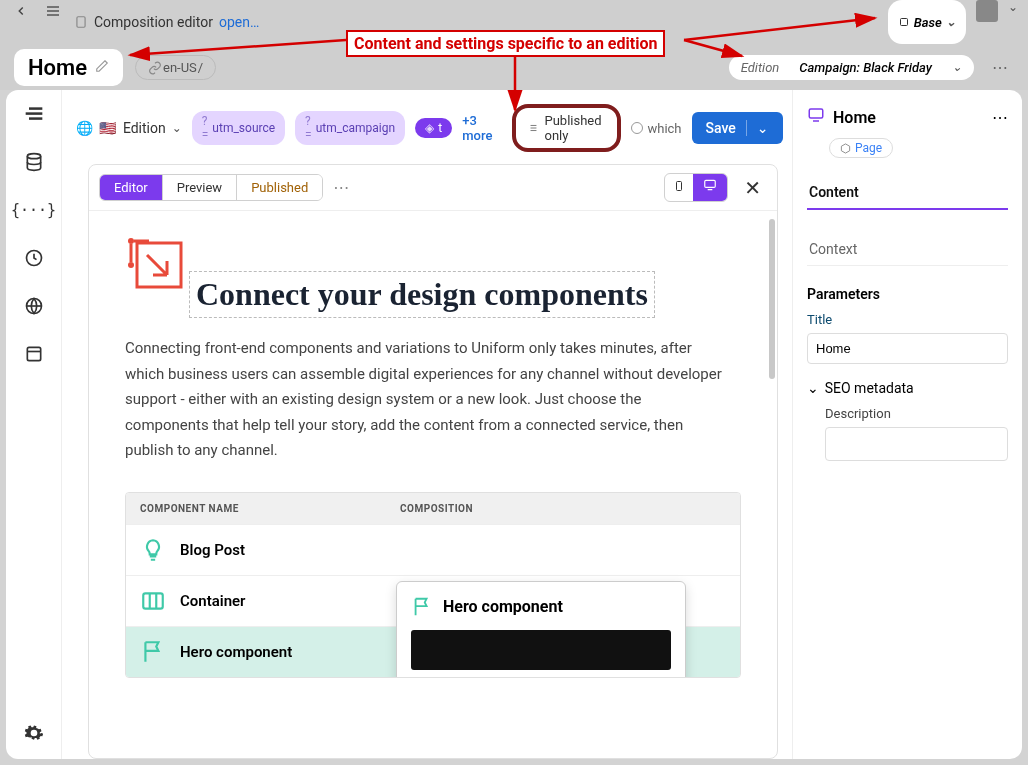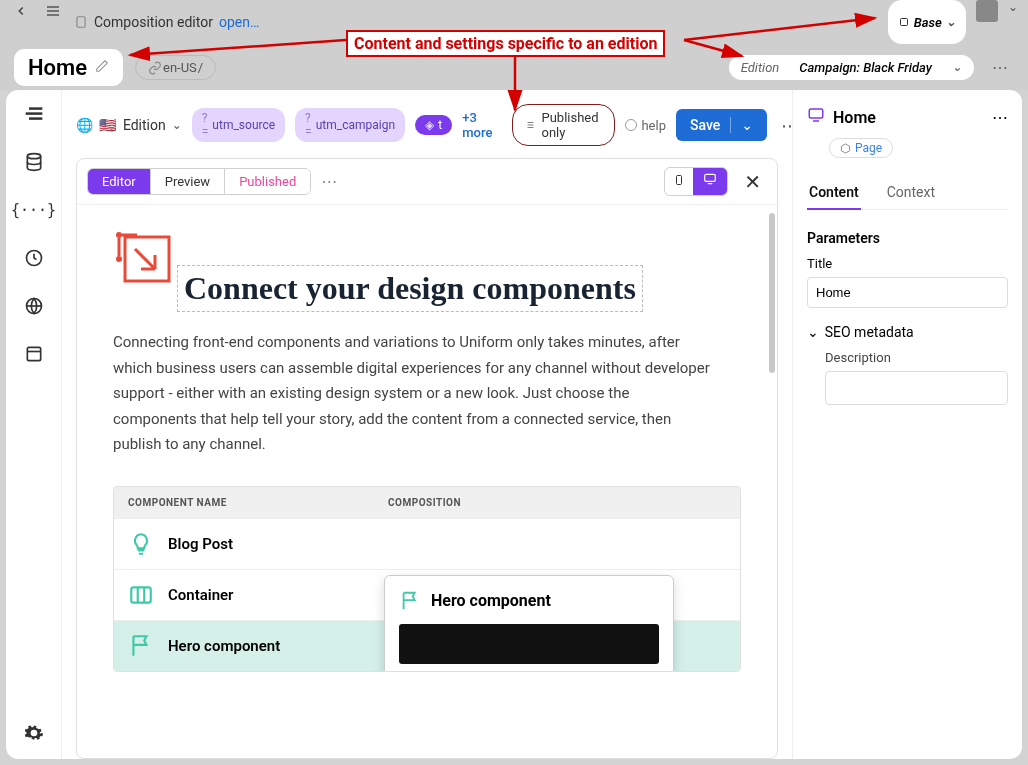--- a/index.html
+++ b/index.html
@@ -40,35 +40,35 @@
 
 .center { flex: 1; display: flex; flex-direction: column; padding: 14px 10px 0 14px; overflow: hidden; }
 .toolbar { display: flex; align-items: center; gap: 10px; margin-bottom: 12px; flex-wrap: nowrap; }
 .lang-select { display: flex; align-items: center; gap: 6px; font-size: 14px; color: #333; cursor: pointer; }
 .lang-select .globe { color: #999; }
 .chip { border-radius: 12px; padding: 3px 10px; font-size: 12px; display: inline-flex; align-items: center; gap: 4px; }
 .chip.lilac { background: #e4d5ff; color: #5a3fb3; }
 .chip.purple { background: #7c3aed; color: #fff; }
 .more-link { color: #1e6cd6; font-size: 13px; font-weight: 500; cursor: pointer; }
 .toolbar .spacer { flex: 1; }
-.pub-only { border: 1px solid #7f1d1d; border-radius: 16px; padding: 5px 12px; font-size: 13px; color: #333; display: flex; align-items: center; gap: 6px; }
+.pub-only { border: 4px solid #7f1d1d; border-radius: 16px; padding: 5px 12px; font-size: 13px; color: #333; display: flex; align-items: center; gap: 6px; }
 .draft { font-size: 13px; color: #666; display: flex; align-items: center; gap: 4px; }
 .draft .circle { width: 12px; height: 12px; border: 1.5px solid #999; border-radius: 50%; }
 .save-btn { background: #1e6cd6; color: #fff; border-radius: 6px; padding: 8px 14px; font-size: 14px; font-weight: 500; display: flex; align-items: center; gap: 10px; cursor: pointer; }
 .save-btn .sep { width: 1px; height: 16px; background: rgba(255,255,255,0.4); }
 .dots { font-size: 18px; color: #555; cursor: pointer; padding: 0 4px; }
 
 
-.editor-card { border: 1px solid #e0e0e0; border-radius: 8px; flex: 1; display: flex; flex-direction: column; overflow: hidden; margin-right: 4px; }
+.editor-card { border: 1px solid #e0e0e0; border-radius: 8px; flex: 1; display: flex; flex-direction: column; overflow: hidden; margin-right: 4px; margin-left: 12px; }
 .editor-tabs { display: flex; align-items: center; padding: 8px 10px; gap: 0; border-bottom: 1px solid #eee; }
 .tab-group { display: flex; border: 1px solid #d0d0d0; border-radius: 6px; overflow: hidden; }
 .tab { padding: 5px 14px; font-size: 13px; cursor: pointer; background: #fff; color: #333; border-right: 1px solid #d0d0d0; }
 .tab:last-child { border-right: none; }
 .tab.active { background: #7c3aed; color: #fff; }
-.tab.muted { color: #ec4899; }
+.tab.muted { color: #a16207; }
 .editor-tabs .dots2 { margin-left: 10px; color: #888; cursor: pointer; }
 .editor-tabs .right { margin-left: auto; display: flex; align-items: center; gap: 10px; }
 .device-toggle { display: flex; border: 1px solid #d0d0d0; border-radius: 6px; overflow: hidden; }
 .device-toggle .dev { padding: 4px 8px; font-size: 14px; cursor: pointer; }
 .device-toggle .dev.active { background: #7c3aed; color: #fff; }
 .close-x { font-size: 20px; color: #333; cursor: pointer; padding: 0 6px; }
 
 .canvas { flex: 1; overflow-y: auto; padding: 24px 36px; position: relative; }
 .canvas-icon { width: 60px; height: 60px; margin-bottom: 10px; }
 .canvas h1 { font-family: Georgia, serif; font-size: 32px; font-weight: 700; color: #1a2332; border: 1px dashed #bbb; padding: 4px 6px; display: inline-block; margin-bottom: 18px; }
@@ -86,26 +86,26 @@
 .hover-card .hc-icon { width: 22px; height: 22px; color: #3fc9a8; }
 .hover-card .hc-img { width: 100%; height: 40px; background: #111; border-radius: 3px; }
 
 
 .rightpanel { width: 230px; border-left: 1px solid #eee; padding: 16px 14px; display: flex; flex-direction: column; gap: 10px; }
 .rp-head { display: flex; align-items: center; gap: 8px; }
 .rp-head .rp-icon { color: #7c3aed; font-size: 18px; }
 .rp-head .rp-title { font-size: 16px; font-weight: 600; flex: 1; }
 .rp-head .rp-dots { cursor: pointer; }
 .rp-badge { display: inline-flex; align-items: center; gap: 4px; border: 1px solid #ddd; border-radius: 12px; padding: 2px 10px; font-size: 12px; color: #3b82f6; align-self: flex-start; margin-left: 22px; }
-.rp-tabs { display: flex; gap: 24px; border-bottom: 1px solid #eee; margin-top: 8px; }
+.rp-tabs { display: flex; gap: 24px; border-bottom: 1px solid #eee; margin-top: 8px; flex-direction: column; }
 .rp-tab { padding: 8px 2px; font-size: 14px; cursor: pointer; color: #666; }
 .rp-tab.active { color: #111; font-weight: 600; border-bottom: 2px solid #7c3aed; margin-bottom: -1px; }
 .rp-section { margin-top: 10px; }
 .rp-section .sec-title { font-size: 14px; font-weight: 600; margin-bottom: 10px; }
-.rp-field label { font-size: 13px; color: #000000; display: block; margin-bottom: 6px; }
+.rp-field label { font-size: 13px; color: #0c4a6e; display: block; margin-bottom: 6px; }
 .rp-field input { width: 100%; border: 1px solid #ddd; border-radius: 4px; padding: 7px 8px; font-size: 13px; }
 .rp-collapse { margin-top: 16px; }
 .rp-collapse .ch { display: flex; align-items: center; gap: 6px; font-size: 14px; cursor: pointer; }
 .rp-sub { margin-left: 18px; margin-top: 10px; font-size: 13px; color: #444; }
 .rp-sub .desc-box { border: 1px solid #ddd; border-radius: 4px; height: 34px; margin-top: 6px; }
 
 
 .scroll-thumb { position: absolute; right: 2px; top: 8px; width: 6px; height: 160px; background: #c8c8c8; border-radius: 3px; }
 </style>
 </head>
@@ -254,21 +254,21 @@
       <div class="pub-only">
         <svg width="14" height="14" viewBox="0 0 24 24" fill="none" stroke="#666" stroke-width="2">
             <line x1="6" y1="6" x2="20" y2="6"></line>
             <line x1="6" y1="12" x2="20" y2="12"></line>
             <line x1="6" y1="18" x2="20" y2="18"></line>
           </svg>
         <span>Published only</span>
       </div>
       <div class="draft">
         <span class="circle"></span>
-        <span>help</span>
+        <span>which</span>
       </div>
       <div class="save-btn">
         <span>Save</span>
         <span class="sep"></span>
         <span>⌄</span>
       </div>
       <span class="dots">⋯</span>
     </div>
 
     <div class="editor-card">

